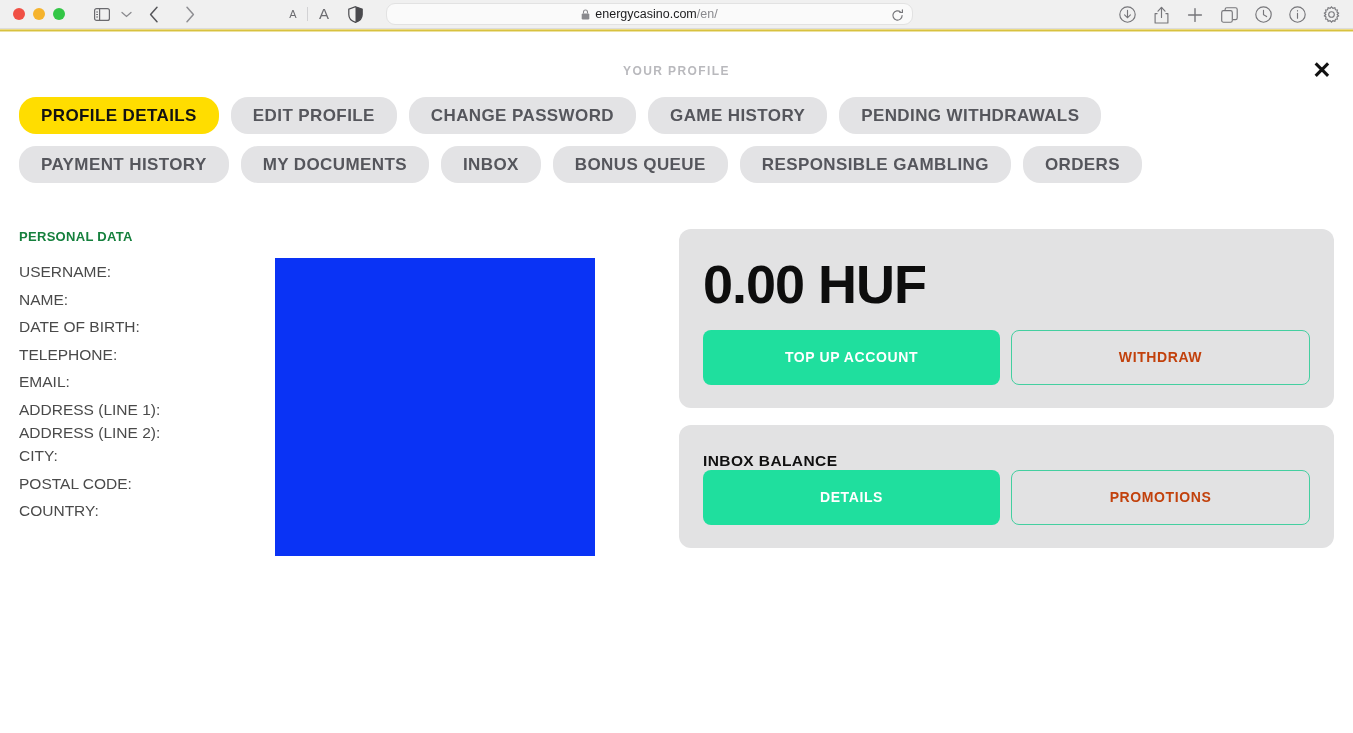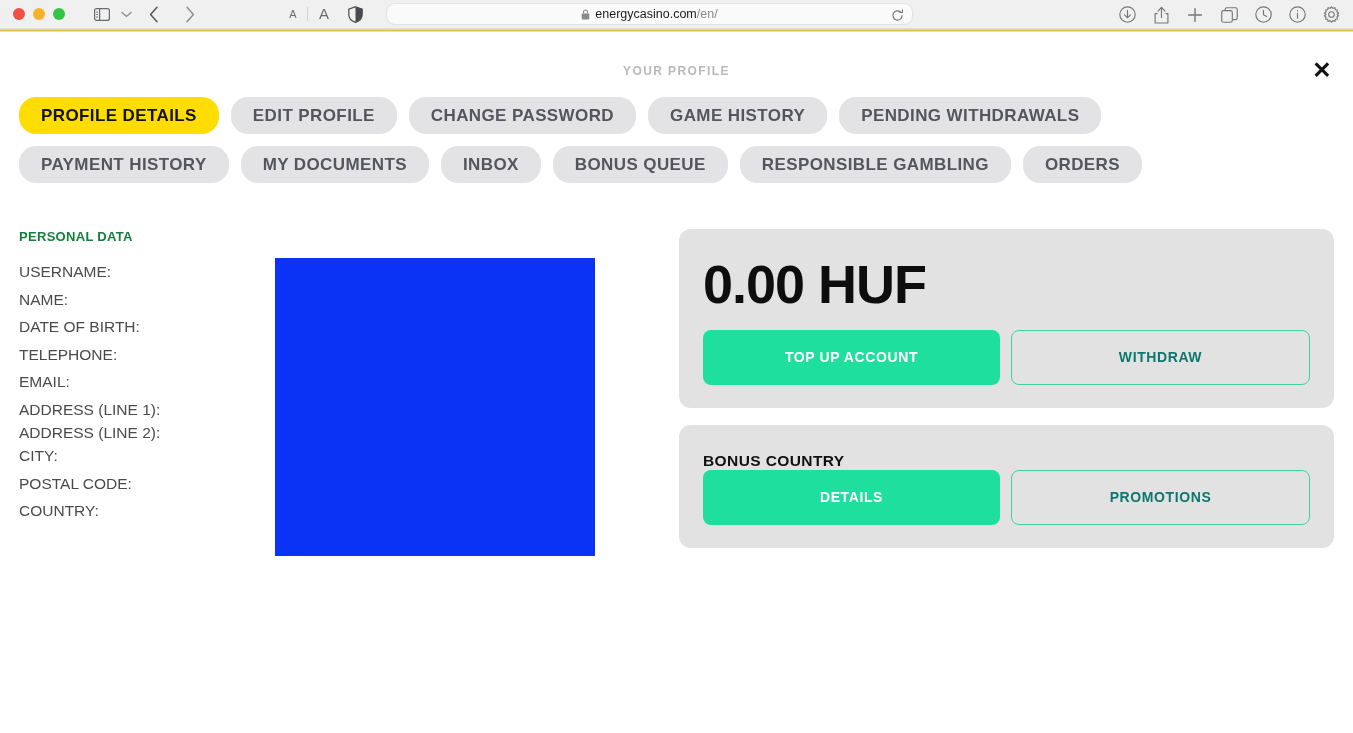--- a/index.html
+++ b/index.html
@@ -176,21 +176,21 @@
     height: 55px; flex: 1;
     border-radius: 8px;
     font-size: 14px; font-weight: 800; letter-spacing: 0.6px;
     display: flex; align-items: center; justify-content: center;
     cursor: pointer;
     border: none;
     font-family: "Liberation Sans", sans-serif;
   }
   .btn-filled { background: #1fdf9e; color: #ffffff; }
   .btn-outline {
-    background: transparent; color: #0f766e;
+    background: transparent; color: #c2410c;
     border: 1.5px solid #44cfa0;
   }
 </style>
 </head>
 <body>
 
 <div class="browser-chrome">
 
   <div class="traffic-lights">
     <span class="tl red"></span>
@@ -345,21 +345,21 @@
 
       <div class="balance-card">
         <div class="card-amount">0.00 HUF</div>
         <div class="card-actions">
           <button class="btn btn-filled">TOP UP ACCOUNT</button>
           <button class="btn btn-outline">WITHDRAW</button>
         </div>
       </div>
 
       <div class="balance-card">
-        <div class="card-title">BONUS COUNTRY</div>
+        <div class="card-title">INBOX BALANCE</div>
         <div class="card-actions">
           <button class="btn btn-filled">DETAILS</button>
           <button class="btn btn-outline">PROMOTIONS</button>
         </div>
       </div>
 
     </div>
   </div>
 </div>
 

